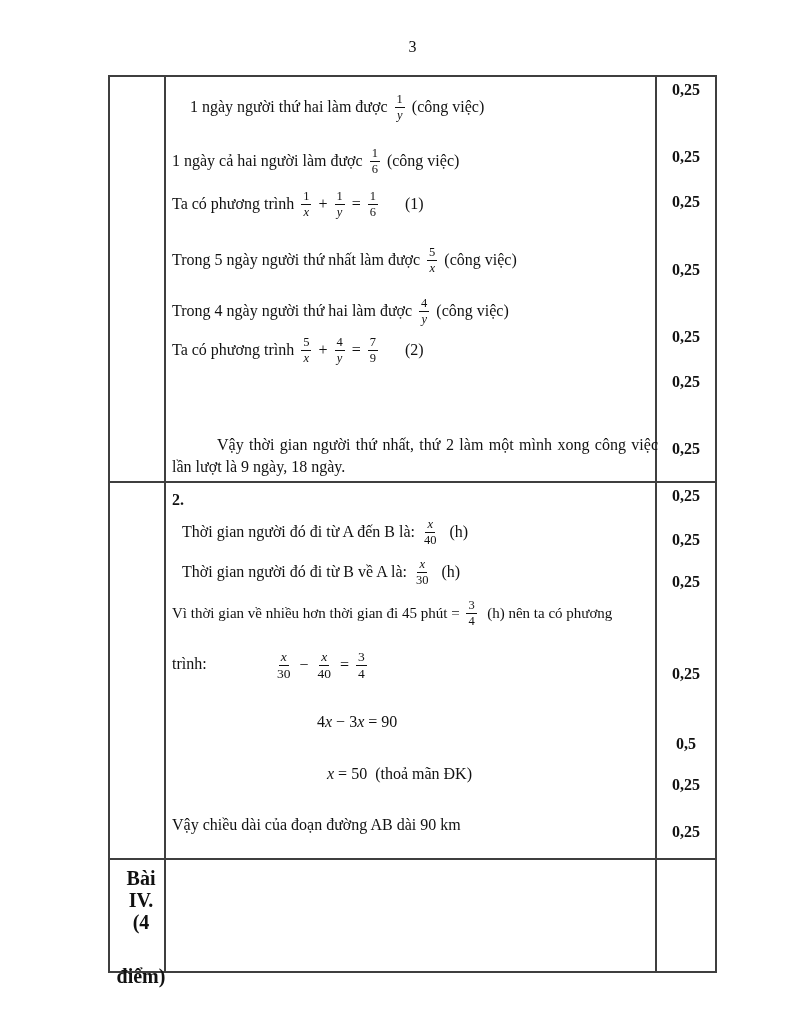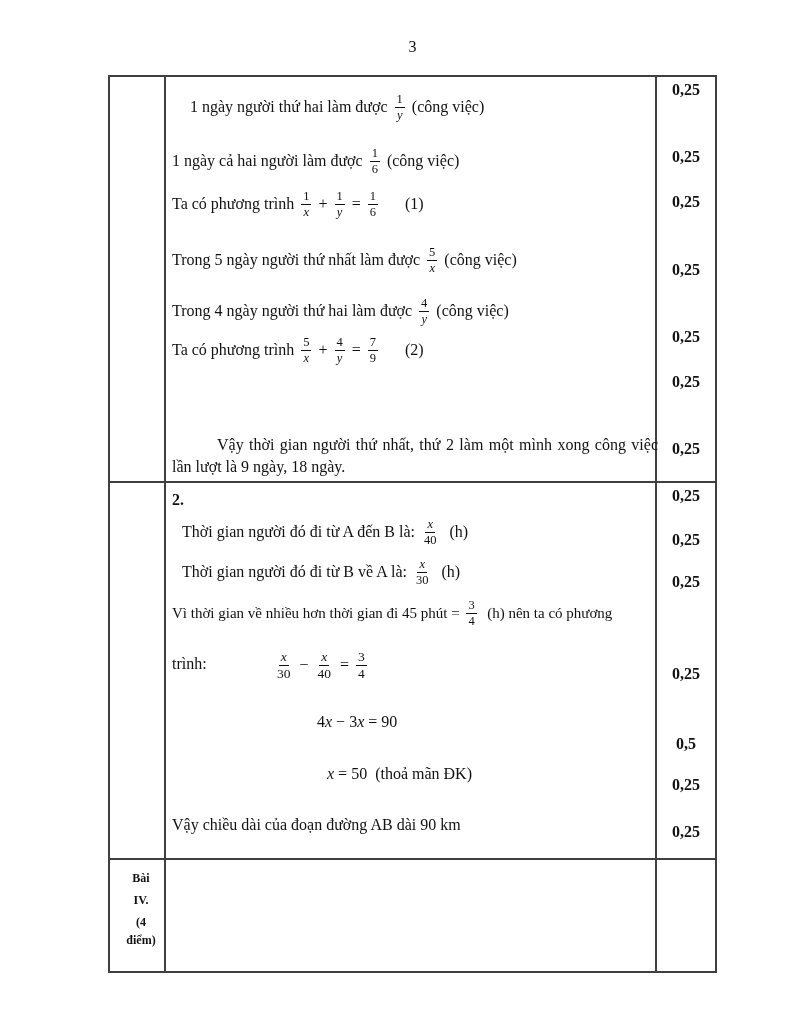--- a/index.html
+++ b/index.html
@@ -30,21 +30,21 @@
   .wrap > span{white-space:normal;margin-left:45px;}
   .tight{font-size:15px;}
   .eq{height:36px;}
   .eq .frac{font-size:13.5px;}
   .score{
     position:absolute;left:547px;width:58px;height:22px;line-height:22px;
     text-align:center;font-weight:700;font-size:16px;
   }
   .plabel{
     position:absolute;left:0;width:62px;text-align:center;font-weight:700;
-    font-size:12px;line-height:22px;
+    font-size:20px;line-height:22px;
   }
   .frac{
     display:inline-flex;flex-direction:column;align-items:center;
     justify-content:center;font-size:12.5px;line-height:1.15;margin:0 3px;
   }
   .frac .fn{border-bottom:1px solid #111111;padding:0 2px;}
   .frac .fd{padding:0 2px;}
   .i{font-style:italic;}
   .b{font-weight:700;}
 </style>
@@ -85,15 +85,15 @@
       <div class="score" style="top: 408px;">0,25</div>
       <div class="score" style="top: 452px;">0,25</div>
       <div class="score" style="top: 494px;">0,25</div>
       <div class="score" style="top: 586px;">0,25</div>
       <div class="score" style="top: 656px;">0,5</div>
       <div class="score" style="top: 697px;">0,25</div>
       <div class="score" style="top: 744px;">0,25</div>
       <div class="plabel" style="top: 790px;">Bài</div>
       <div class="plabel" style="top: 812px;">IV.</div>
       <div class="plabel" style="top: 834px;">(4</div>
-      <div class="plabel" style="top: 852px;">điểm)</div>
+      <div class="plabel" style="top: 888px;">điểm)</div>
     </div>
 </div>
 
 </body></html>

